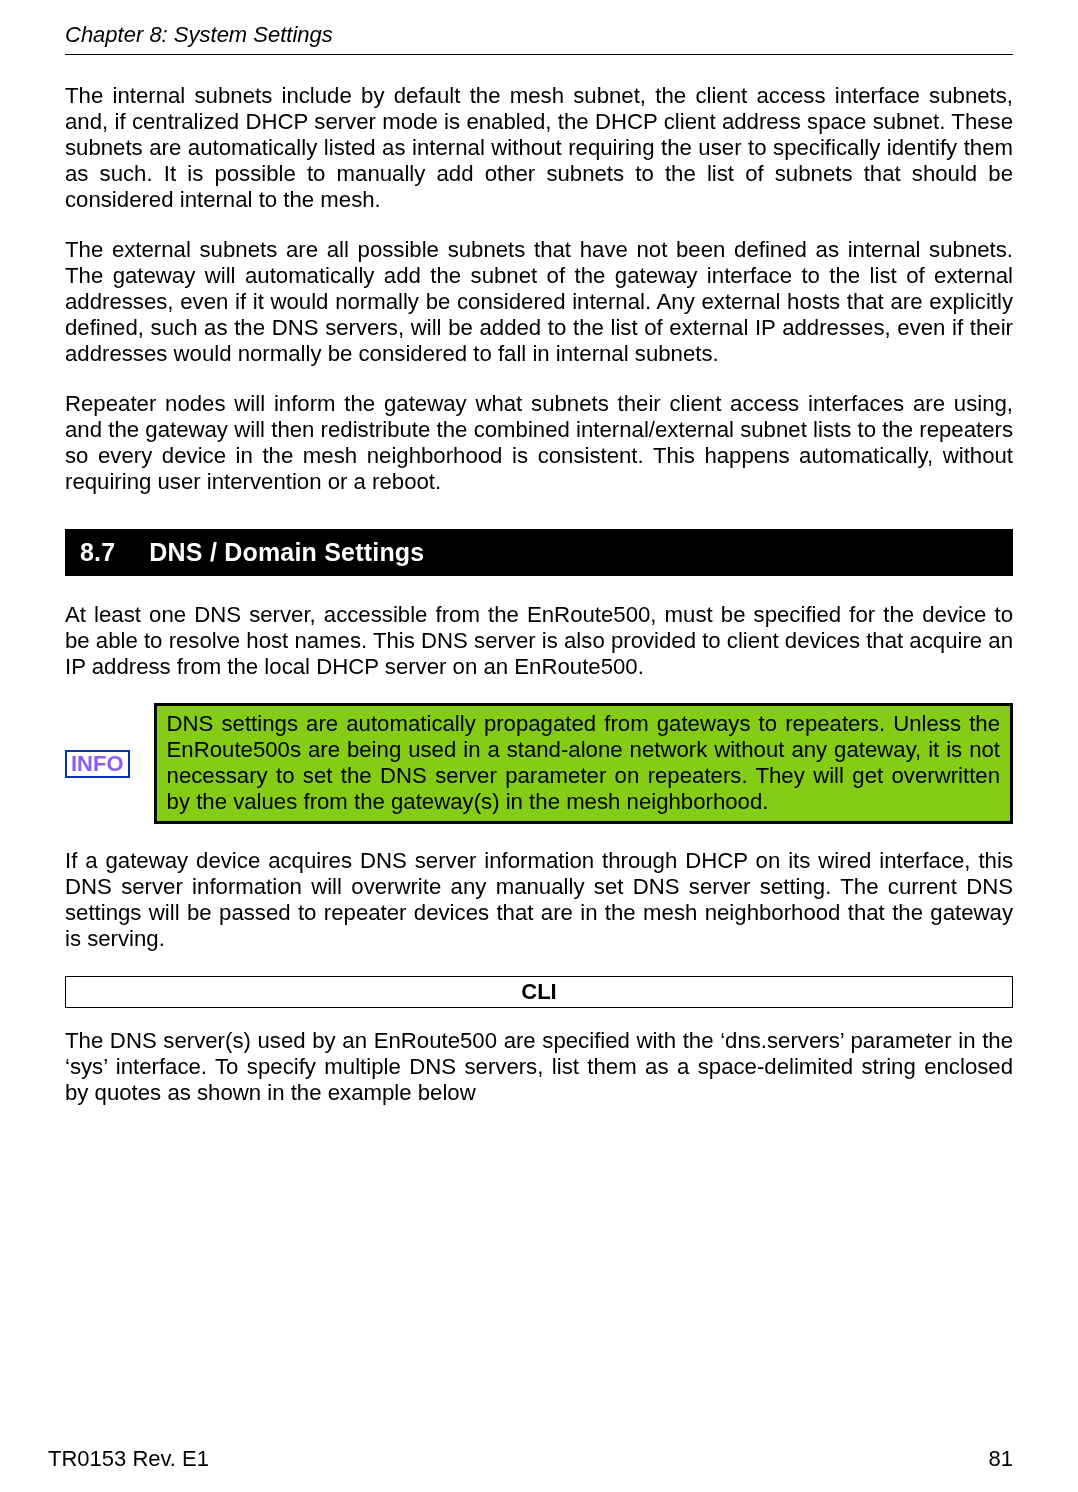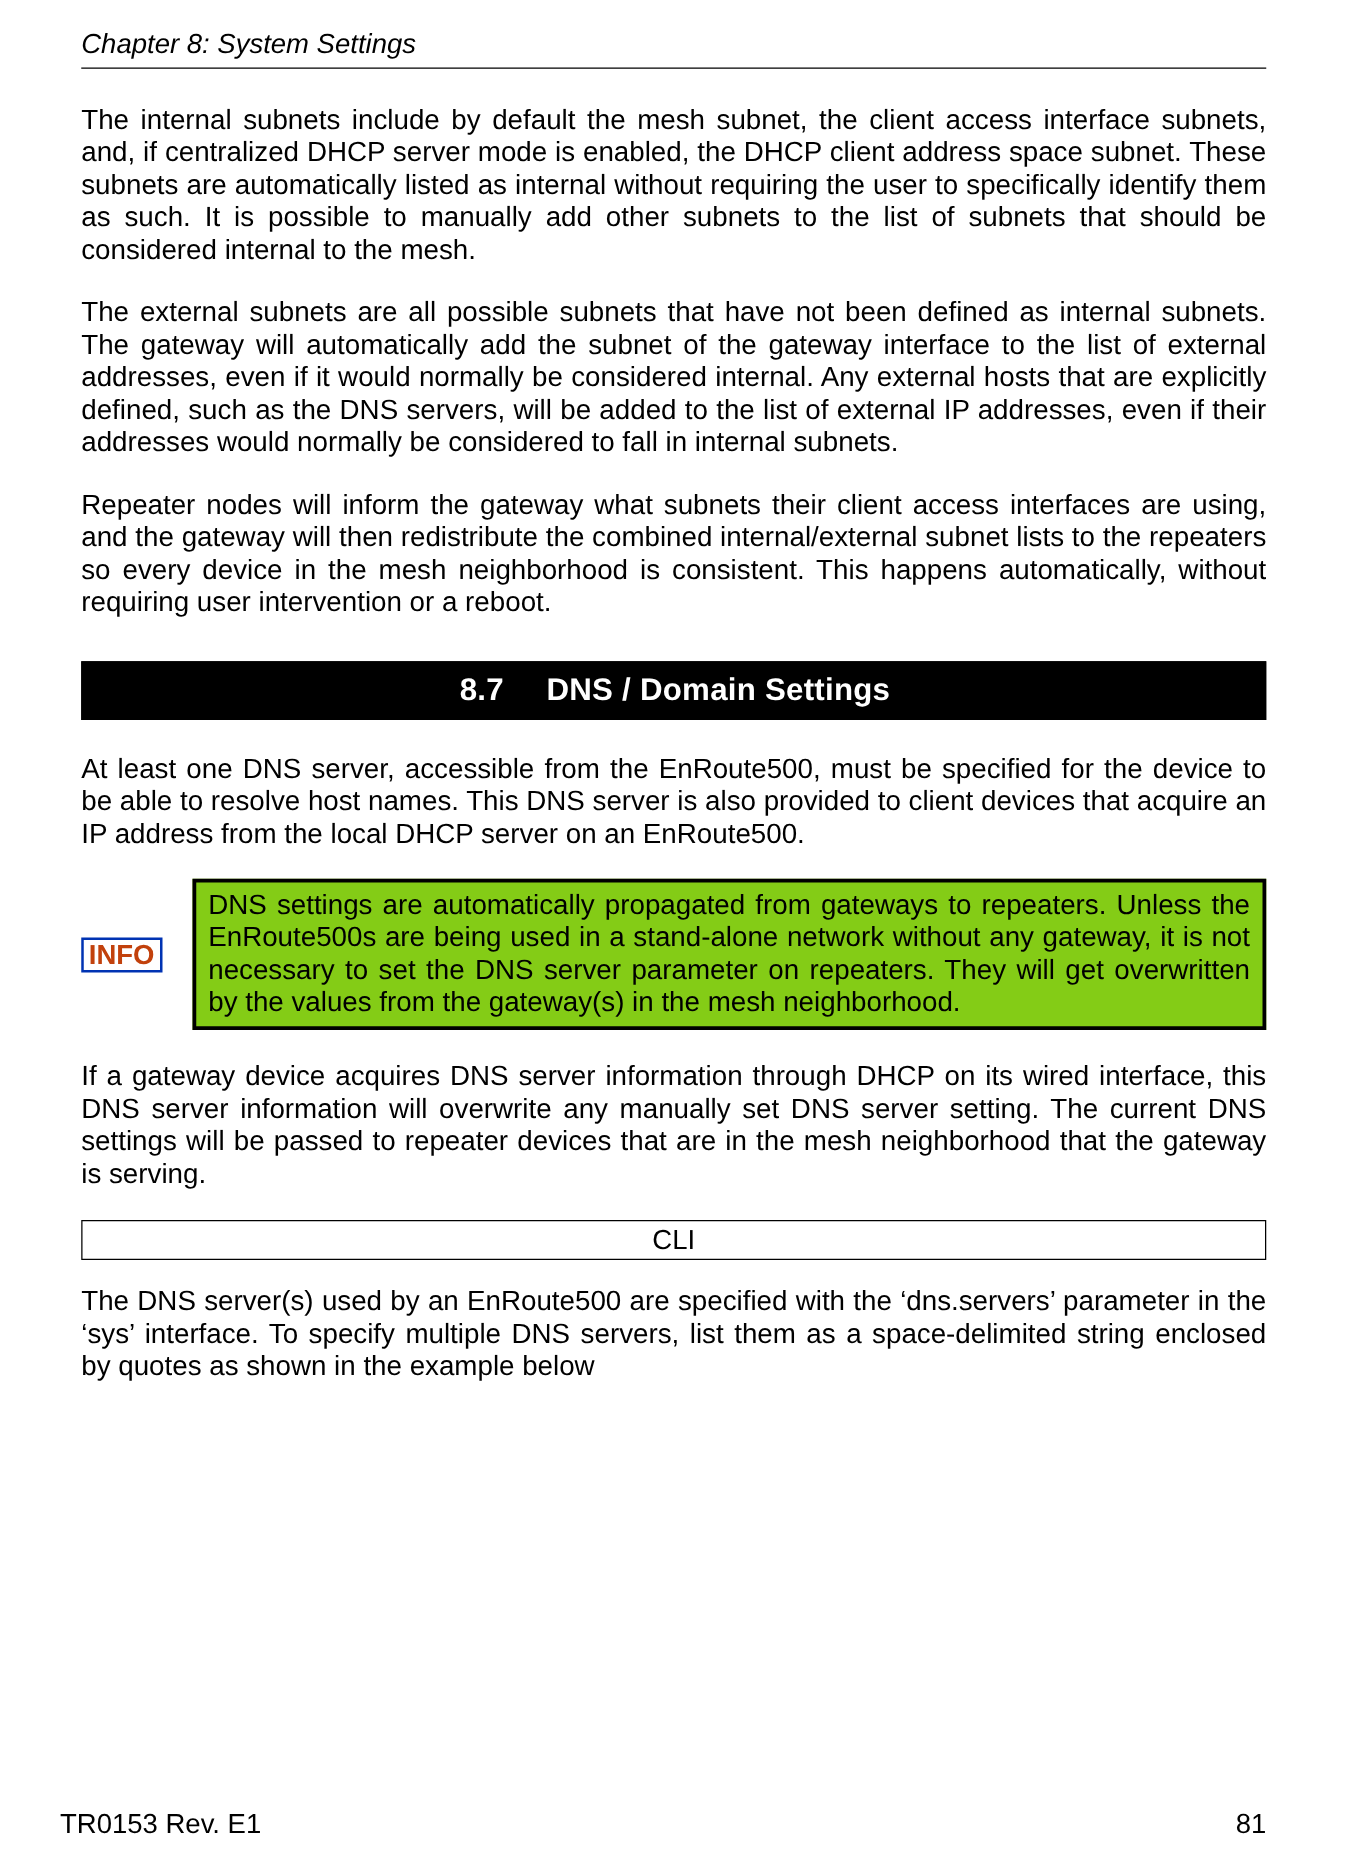--- a/index.html
+++ b/index.html
@@ -36,59 +36,58 @@
     }
     .section-bar {
       background: #000;
       color: #fff;
       font-weight: bold;
       font-size: 25px;
       padding: 8px 12px 8px 14px;
       margin: 34px 0 26px 0;
       border: 1px solid #000;
       letter-spacing: 0.2px;
-      text-align: center;
     }
     .section-num { display: inline-block; margin-right: 34px; }
     .info-row {
       display: flex;
       align-items: center;
       margin: 6px 0 24px 0;
       gap: 24px;
     }
     .info-badge {
       display: inline-flex;
       flex-direction: column;
       justify-content: center;
       flex-shrink: 0;
     }
     .info-badge .box {
       border: 2px solid #0033b3;
       background: #fff;
-      color: #c2410c;
+      color: #8b5cf6;
       font-weight: bold;
       font-family: Arial, sans-serif;
       font-size: 22px;
       padding: 1px 4px 1px 4px;
       letter-spacing: 0px;
       line-height: 1.0;
     }
     .info-note {
       border: 3px solid #000;
       background: #84cc16;
       padding: 5px 10px 6px 10px;
       font-size: 22.2px;
       line-height: 1.17;
       text-align: justify;
       flex: 1;
     }
     .cli-box {
       border: 1px solid #000;
       text-align: center;
-      font-weight: normal;
+      font-weight: bold;
       font-size: 22px;
       padding: 1.5px 0 2px 0;
       margin: 4px 0 20px 0;
     }
     .code {
       font-family: "Courier New", monospace;
       font-size: 21.5px;
       line-height: 1.1;
       color: #808080;
       margin: 0;

